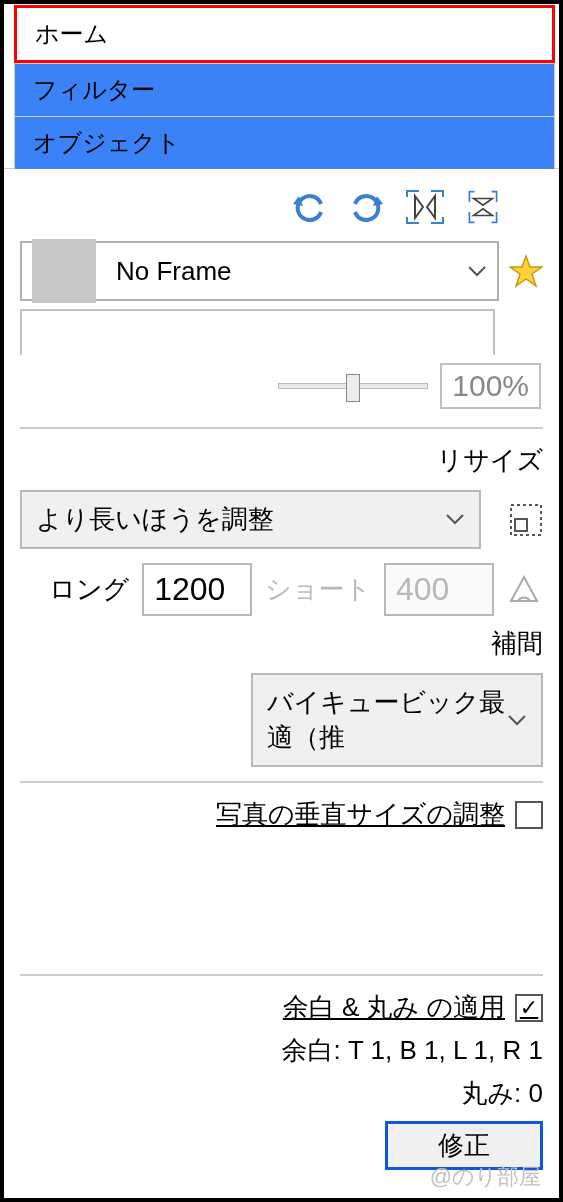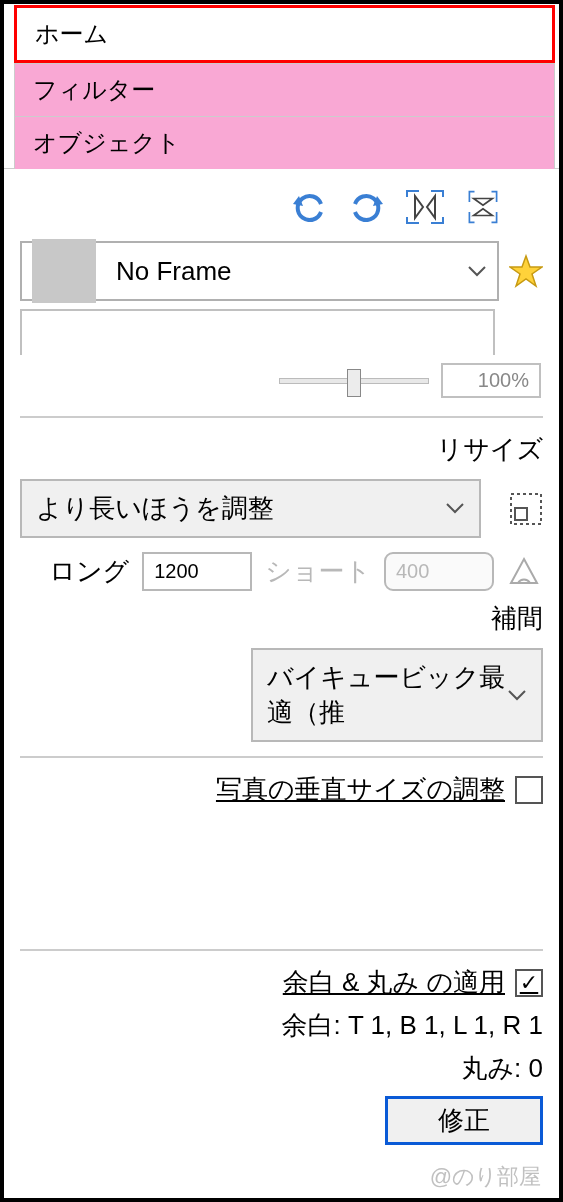--- a/index.html
+++ b/index.html
@@ -15,21 +15,21 @@
     display: flex;
     border-bottom: 1px solid #ccc;
     padding-left: 10px;
     flex-direction: column;
   }
   .tab {
     padding: 10px 18px 10px 18px;
     font-size: 24px;
     border: 1px solid #ccc;
     border-bottom: none;
-    background: #f9a8d4;
+    background: #3b82f6;
     margin-right: 4px;
     cursor: pointer;
     position: relative;
     top: 1px;
   }
   .tab.active {
     border: 3px solid #ff0000;
     background: #fff;
   }
   .content {
@@ -111,21 +111,21 @@
     left: 50%;
     width: 14px;
     height: 28px;
     background: #ececec;
     border: 1px solid #888;
     transform: translateX(-50%);
   }
   .value-box {
     border: 2px solid #c0c0c0;
     padding: 4px 10px;
-    font-size: 20px;
+    font-size: 30px;
     color: #888;
     min-width: 100px;
     text-align: right;
   }
   .hr { border: none; border-top: 2px solid #ccc; margin: 14px 0; }
   .section-title {
     text-align: right;
     font-size: 26px;
     margin: 10px 0 12px 0;
   }
@@ -153,26 +153,26 @@
     align-items: center;
     gap: 13px;
     margin-top: 14px;
     justify-content: flex-end;
     padding-right: 2px;
   }
   .label-inline { font-size: 26px; }
   .label-disabled { color: #b8b8b8; }
   .num-input {
     border: 2px solid #b8b8b8;
-    font-size: 20px;
+    font-size: 32px;
     padding: 6px 10px;
     width: 110px;
     text-align: left;
   }
-  .num-input.disabled { color: #b8b8b8; border-radius: 9px; }
+  .num-input.disabled { color: #b8b8b8; }
   .warn-icon { width: 34px; height: 34px; cursor: pointer; }
   .interp-row { display: flex; justify-content: flex-end; margin-top: 12px; }
   .interp-dropdown {
     border: 2px solid #b8b8b8;
     background: #f0f0f0;
     padding: 10px 14px;
     font-size: 26px;
     display: flex;
     justify-content: space-between;
     align-items: center;

